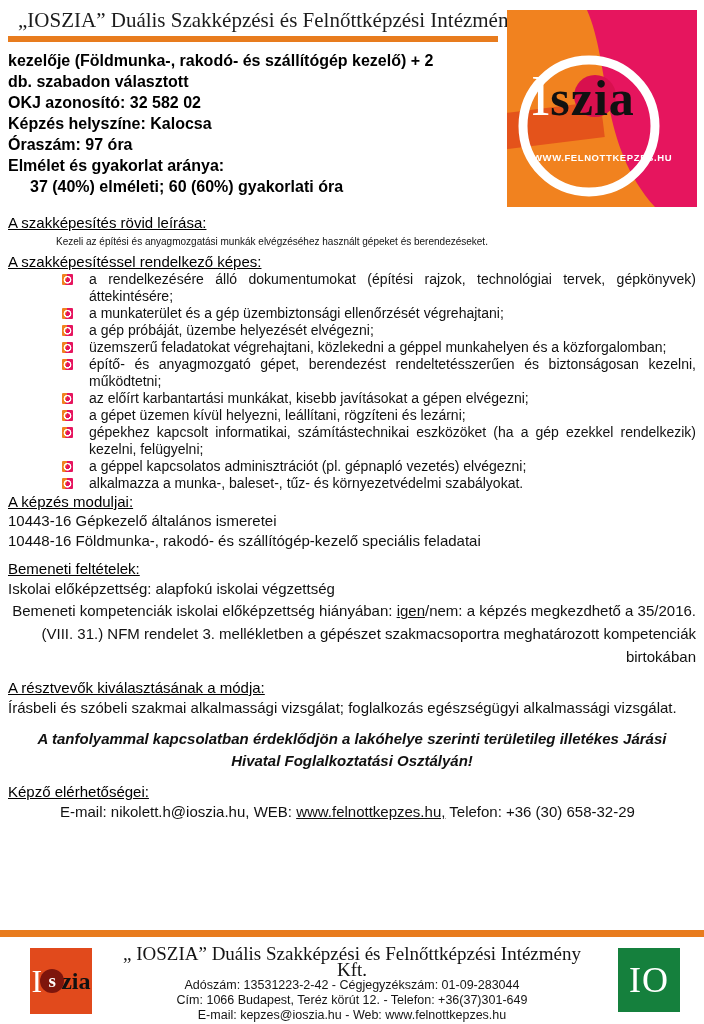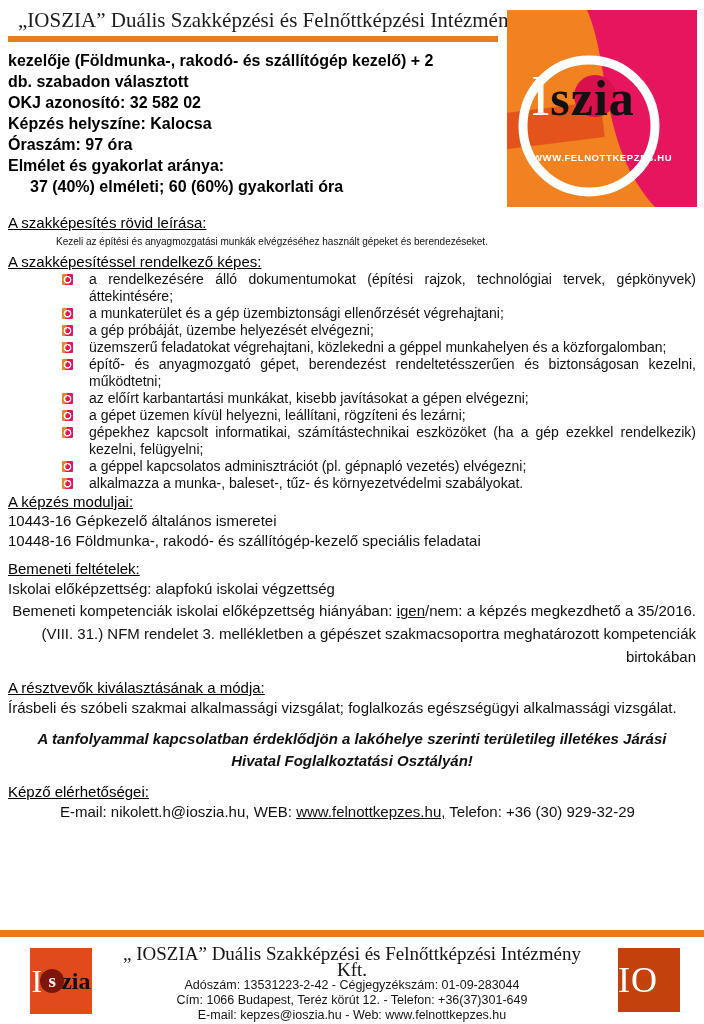--- a/index.html
+++ b/index.html
@@ -66,22 +66,22 @@
   .footer-bar{position:absolute;left:0;top:930px;width:704px;height:7px;background:#E87C1E;}
   .footer{position:absolute;left:0;top:944px;width:704px;height:80px;}
   .f-logo-left{position:absolute;left:30px;top:4px;width:62px;height:66px;background:#E14A1C;
     display:flex;align-items:center;justify-content:center;}
   .fll-i{font-family:"Liberation Serif",serif;font-size:32px;color:#ffffff;}
   .fll-circle{position:relative;width:24px;height:24px;margin-left:-2px;border-radius:50%;
     background:#7E150C;display:flex;align-items:center;justify-content:center;}
   .fll-s{font-family:"Liberation Serif",serif;font-weight:bold;font-size:19px;color:#ffffff;}
   .fll-zia{font-family:"Liberation Serif",serif;font-weight:bold;font-size:24px;color:#111;
     margin-left:-3px;}
-  .f-logo-right{position:absolute;right:24px;top:4px;width:62px;height:64px;background:#c2410c;
-    display:flex;align-items:center;justify-content:flex-start;}
+  .f-logo-right{position:absolute;right:24px;top:4px;width:62px;height:64px;background:#15803d;
+    display:flex;align-items:center;justify-content:center;}
   .flr-io{font-family:"Liberation Serif",serif;font-size:36px;color:#ffffff;letter-spacing:1px;}
   .f-text{position:absolute;left:110px;top:2px;width:484px;text-align:center;color:#141414;}
   .f-company{font-family:Liberation Serif, serif;font-size:19px;line-height:16px;}
   .f-line{font-size:12.5px;line-height:15px;}
 </style>
 </head>
 <body>
 
 <div class="page">
 
@@ -175,21 +175,21 @@
         <span>Bemeneti kompetenciák iskolai előképzettség hiányában: </span><span class="u">igen</span><span>/nem: a képzés megkezdhető a 35/2016. (VIII. 31.) NFM rendelet 3. mellékletben a gépészet szakmacsoportra meghatározott kompetenciák birtokában</span>
       </div>
 
       <div class="sec-h sel-h">A résztvevők kiválasztásának a módja:</div>
       <div class="sel-b">Írásbeli és szóbeli szakmai alkalmassági vizsgálat; foglalkozás egészségügyi alkalmassági vizsgálat.</div>
 
       <div class="notice">A tanfolyammal kapcsolatban érdeklődjön a lakóhelye szerinti területileg illetékes Járási Hivatal Foglalkoztatási Osztályán!</div>
 
       <div class="sec-h contact-h">Képző elérhetőségei:</div>
       <div class="contact-l">
-        <span>E-mail: nikolett.h@ioszia.hu, WEB: </span><a>www.felnottkepzes.hu,</a><span> Telefon: +36 (30) 929-32-29</span>
+        <span>E-mail: nikolett.h@ioszia.hu, WEB: </span><a>www.felnottkepzes.hu,</a><span> Telefon: +36 (30) 658-32-29</span>
       </div>
 
     </div>
   </div>
 
   <div class="footer-bar"></div>
   <div class="footer">
     <div class="f-logo-left">
       <span class="fll-i">I</span>
       <span class="fll-circle">

